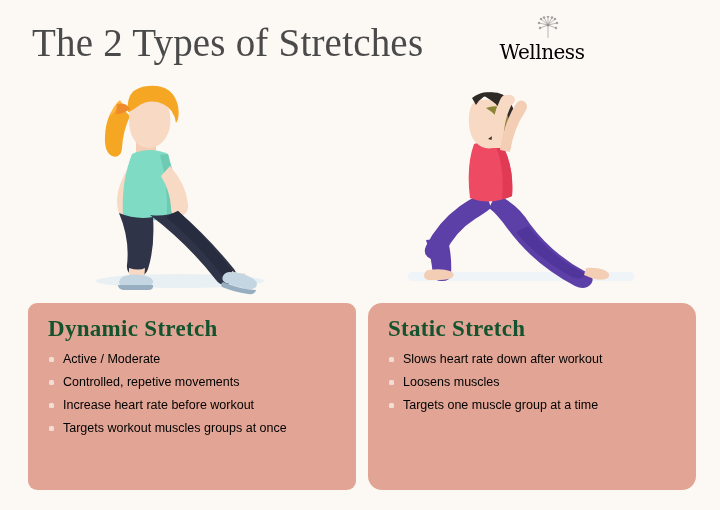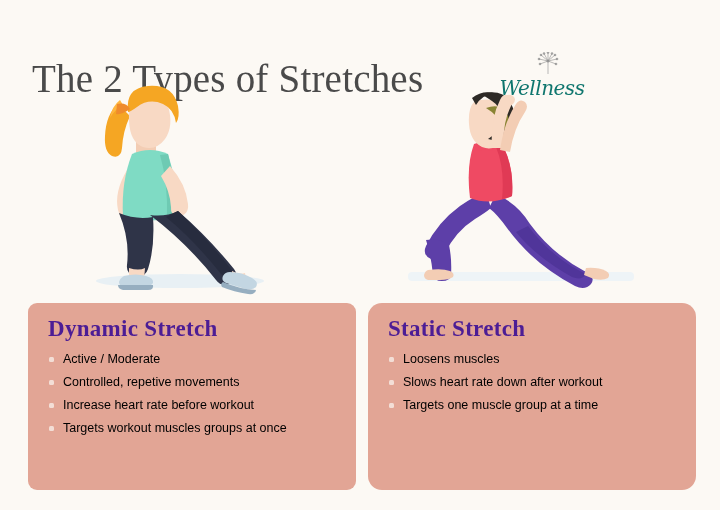--- a/index.html
+++ b/index.html
@@ -16,21 +16,20 @@
     overflow: hidden;
     font-family: "Liberation Sans", sans-serif;
   }
 
   
   .header {
     position: absolute;
     left: 0; top: 0;
     width: 619px;
     height: 90px;
-    margin-top: 36px;
   }
   .poster-title {
     position: absolute;
     left: 32px;
     top: 20px;
     font-family: "Liberation Serif", serif;
     font-size: 39px;
     font-weight: 400;
     letter-spacing: 0.2px;
     color: #4a4a4a;
@@ -50,23 +49,22 @@
     width: 30px;
     height: 30px;
   }
   .brand-name {
     position: absolute;
     left: 0;
     top: 24px;
     width: 110px;
     text-align: center;
     font-family: "DejaVu Serif", serif;
-    font-style: italic;
     font-size: 20px;
-    color: #0f766e;
+    color: #000000;
     letter-spacing: -0.5px;
   }
 
   
   .stage {
     position: absolute;
     left: 0;
     top: 82px;
     width: 720px;
     height: 215px;
@@ -93,21 +91,21 @@
     box-sizing: border-box;
     padding: 14px 18px 10px 20px;
   }
   .card-left  { left: 28px; }
   .card-right { left: 368px; border-radius: 14px; }
 
   .card-title {
     font-family: "Liberation Serif", serif;
     font-size: 23px;
     font-weight: 700;
-    color: #4c1d95;
+    color: #14532d;
     margin: 0 0 12px 0;
     letter-spacing: 0.3px;
     line-height: 1;
   }
   .bullets {
     list-style: none;
     margin: 0;
     padding: 0;
   }
   .bullets li {
@@ -259,20 +257,20 @@
         <li>Active / Moderate</li>
         <li>Controlled, repetive movements</li>
         <li>Increase heart rate before workout</li>
         <li>Targets workout muscles groups at once</li>
       </ul>
     </div>
 
     <div class="card card-right">
       <h2 class="card-title">Static Stretch</h2>
       <ul class="bullets">
+        <li>Slows heart rate down after workout</li>
         <li>Loosens muscles</li>
-        <li>Slows heart rate down after workout</li>
         <li>Targets one muscle group at a time</li>
       </ul>
     </div>
   </div>
 
 </div>
 
 </body></html>

